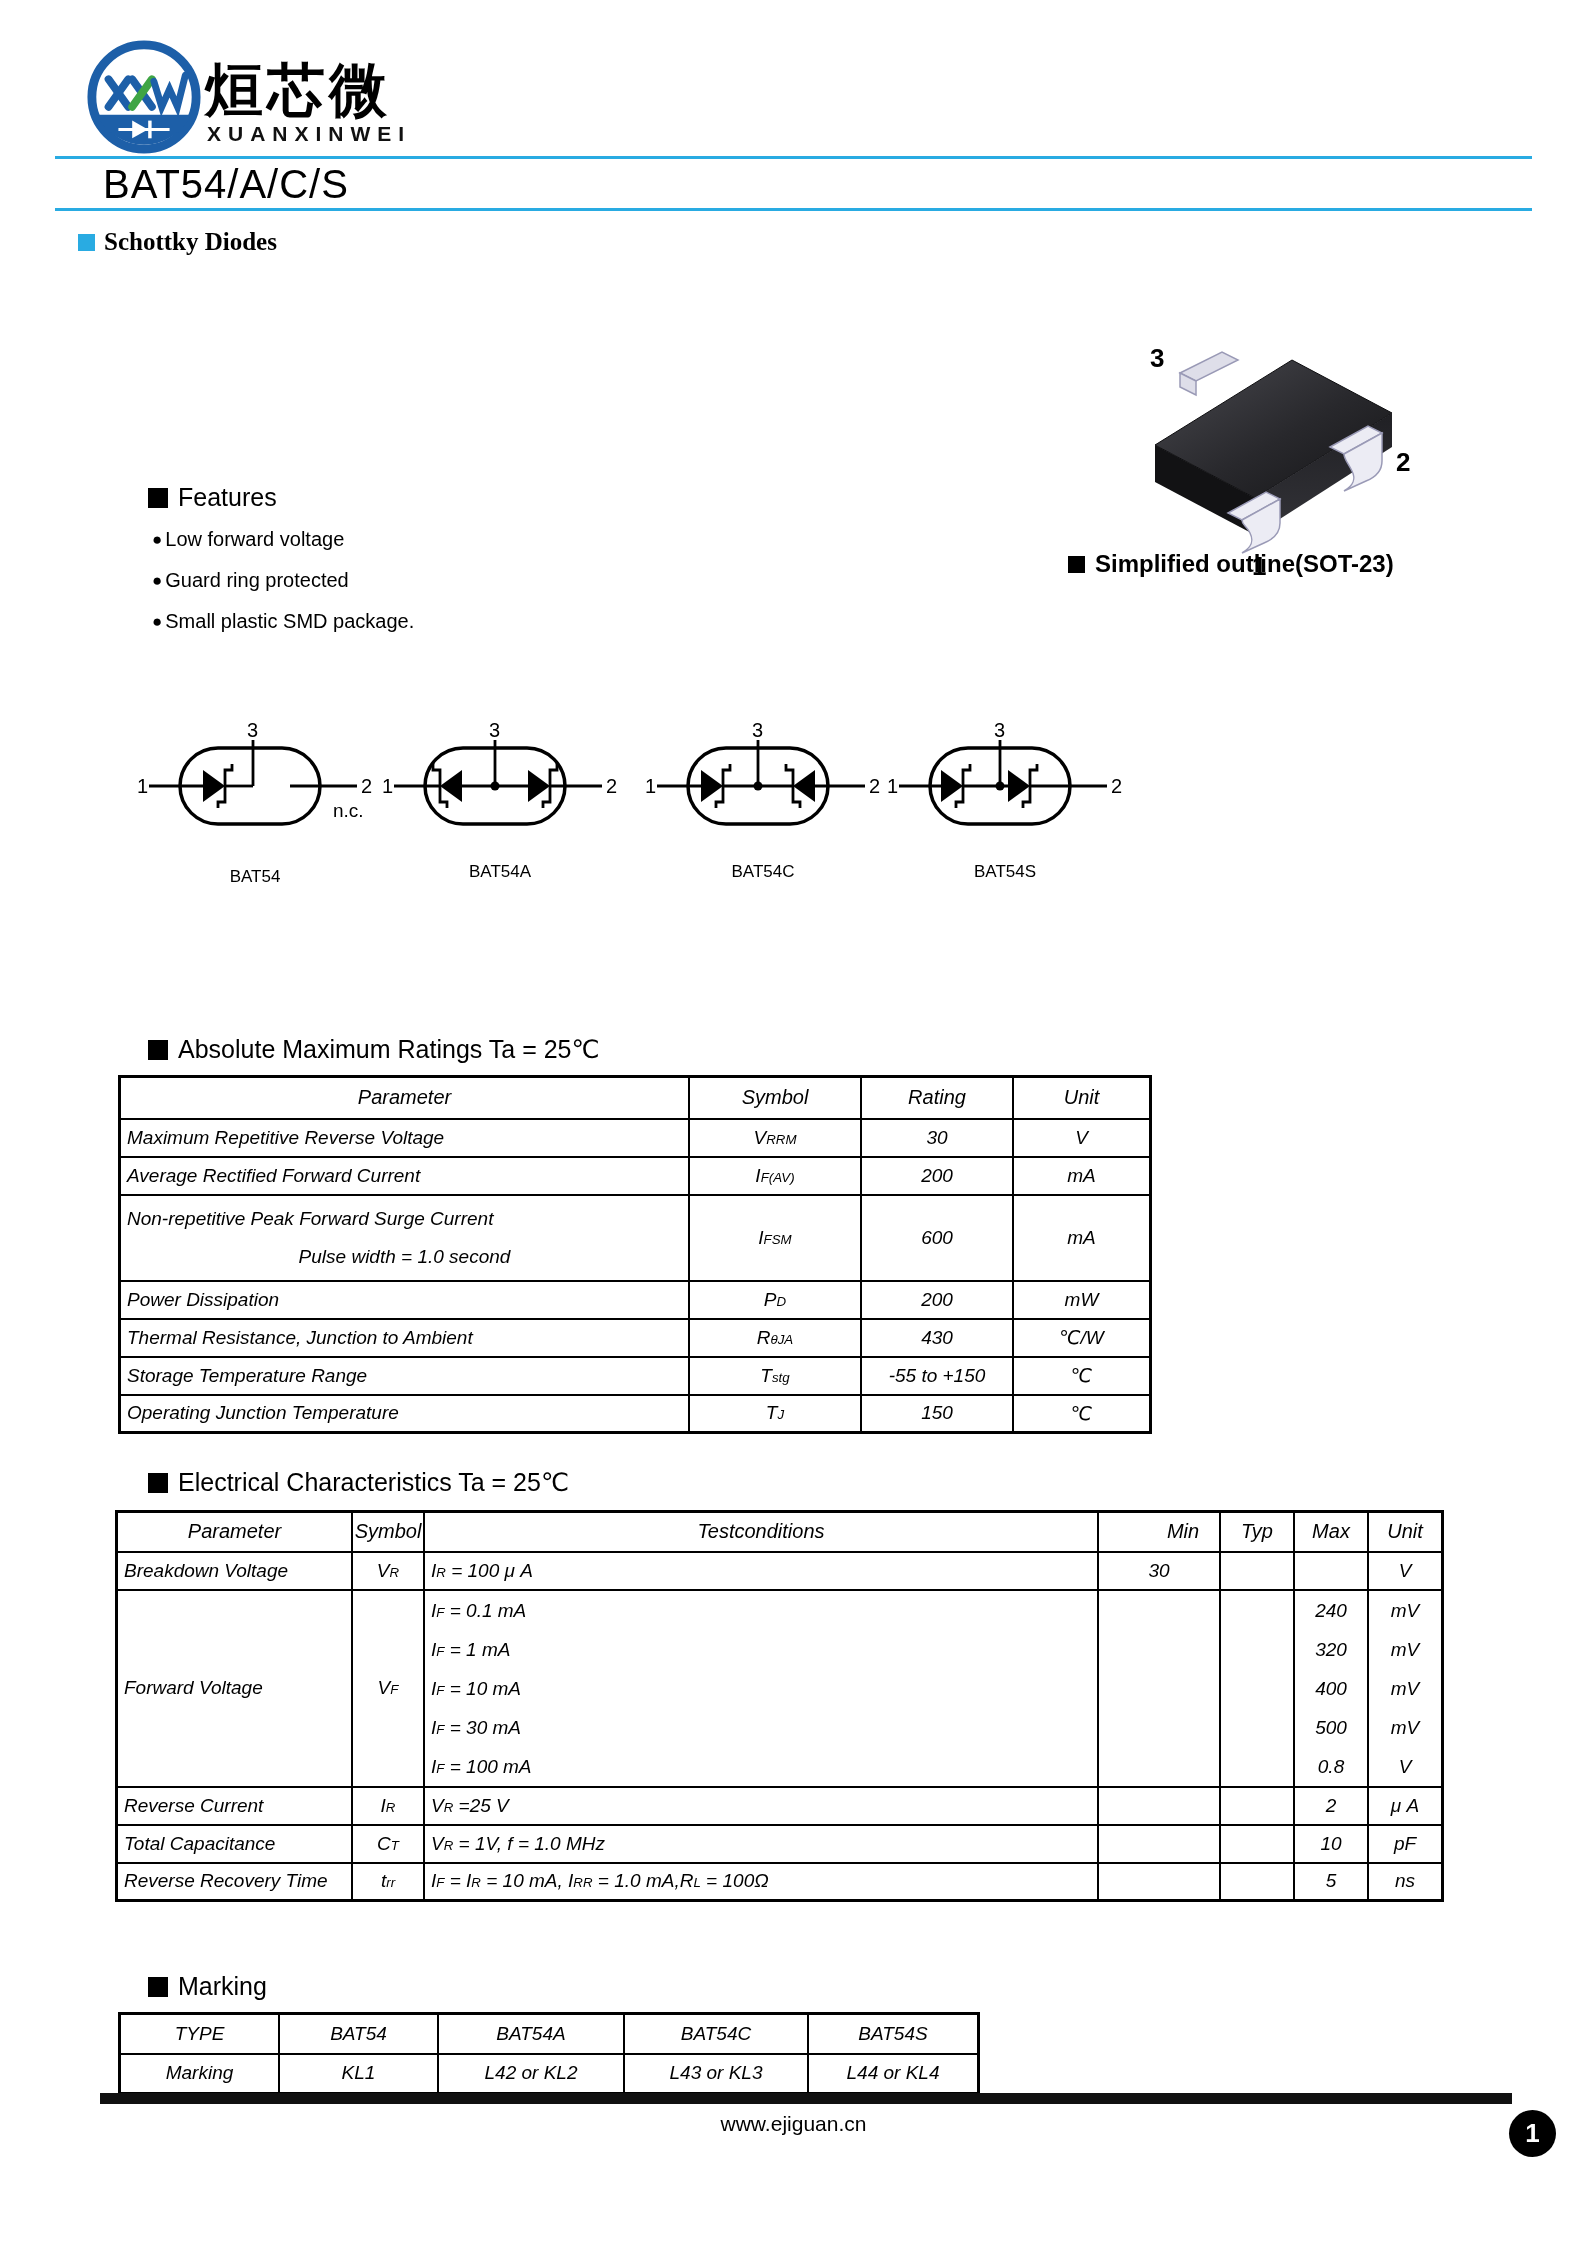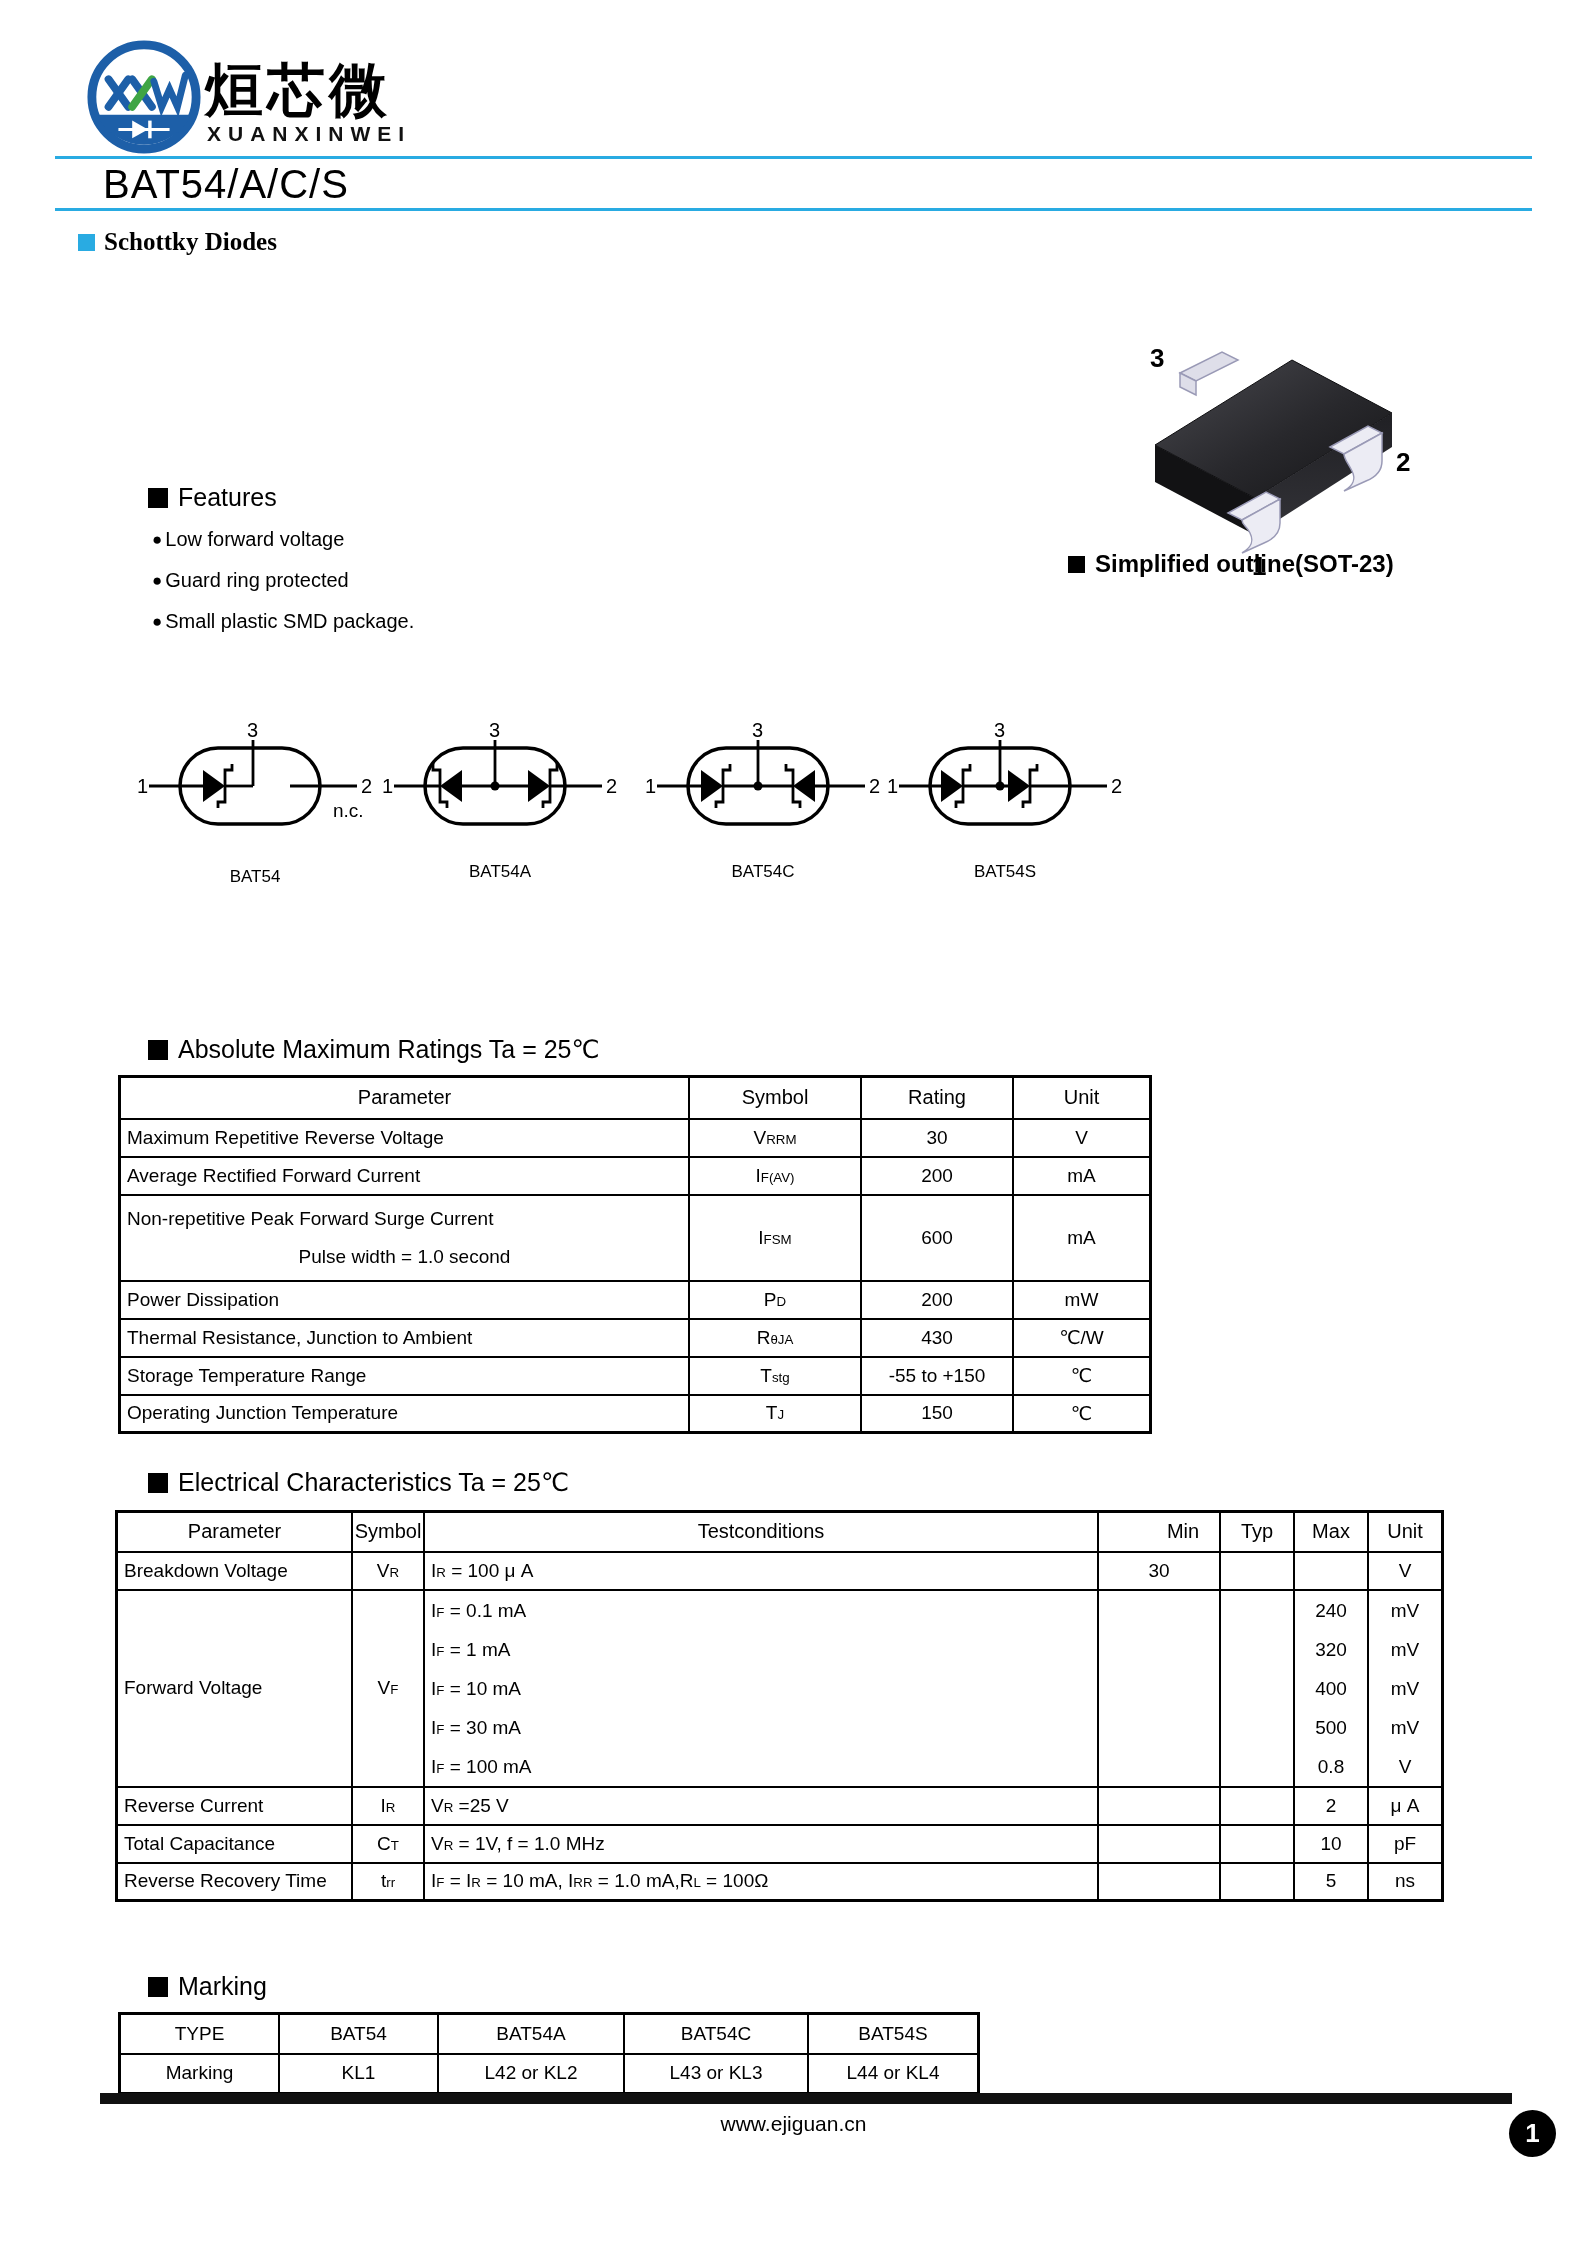--- a/index.html
+++ b/index.html
@@ -22,21 +22,21 @@
   .sec { display:flex; align-items:center; }
   .sec .sq { width:20px; height:20px; background:#000; margin-right:10px; }
   .sec .txt { font-size:25px; }
   .sec.bold .txt { font-weight:bold; font-size:24px; }
   
   .feat { display:flex; align-items:center; font-size:20px; }
   .feat .dot { font-size:17px; margin-right:3px; }
   
   .schem-name { position:absolute; width:100%; text-align:center; font-size:17px; bottom:0; }
   
-  table.dtable { border-collapse:collapse; border:3px solid #000; table-layout:fixed; }
+  table.dtable { border-collapse:collapse; border:3px solid #000; table-layout:fixed;font-style:italic; }
   table.dtable th, table.dtable td { border:2px solid #000; font-weight:400; font-size:19px; padding:0 6px; overflow:hidden; }
   table.dtable th { font-size:20px; text-align:center; padding:0; }
   td.pl { text-align:left; padding-left:8px; }
   td.c  { text-align:center;margin-left:12px; }
   .ln { height:39px; line-height:39px; }
   .cl { text-align:center; }
   
   .footbar { position:absolute; left:100px; width:1412px; height:11px; background:#111; top:2093px; }
   .pagecirc { position:absolute; left:1509px; top:2110px; width:47px; height:47px; border-radius:50%;
               background:#000; color:#fff; font-weight:bold; font-size:26px;

